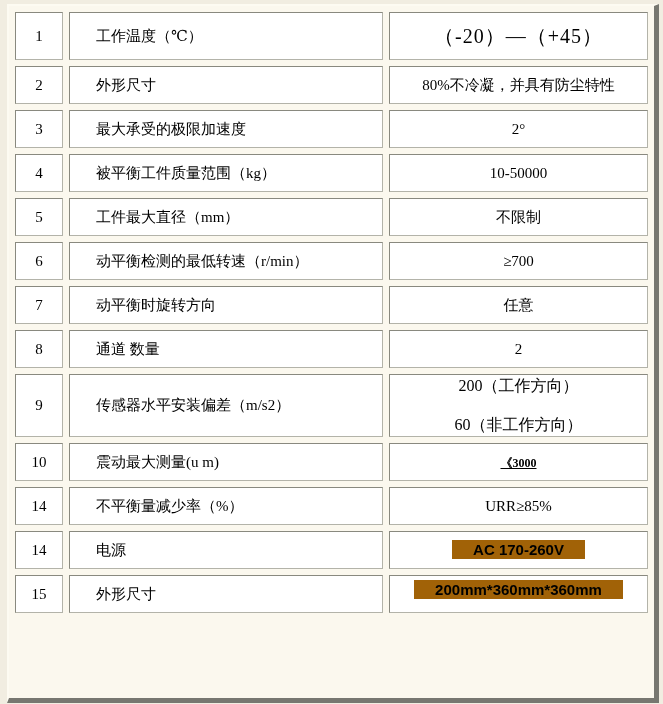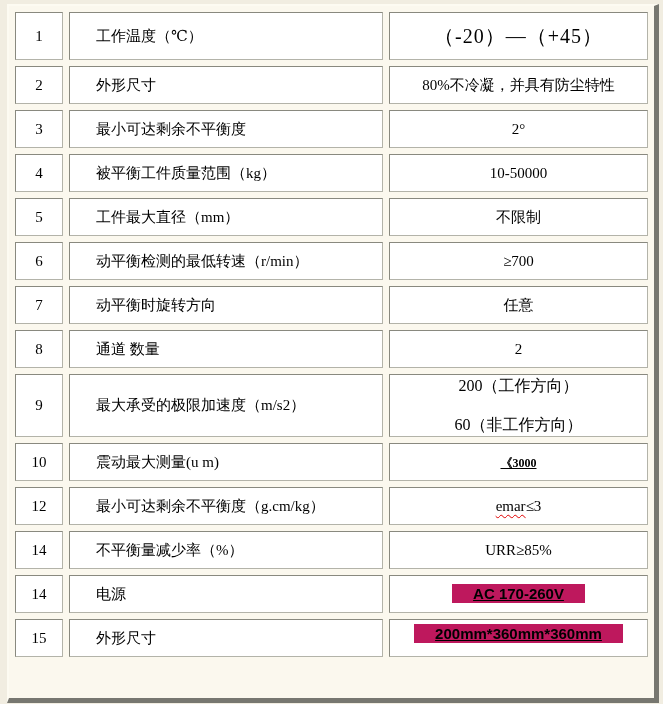--- a/index.html
+++ b/index.html
@@ -51,21 +51,21 @@
   
   .big-serif .val { font-size: 20px; letter-spacing: 1px; }
   .small div { font-size: 16px; }
   .small .v2 { margin-top: 19px; }
   .bold-serif .val { font-weight: bold; font-size: 12px; text-decoration: underline; }
   .bold-sans .val {
     font-family: "Liberation Sans", "DejaVu Sans", sans-serif;
     font-weight: bold;
     font-size: 15px;
   }
-  .hl { background: #be185d; padding: 1px 21px; text-decoration: underline; }
+  .hl { background: #a16207; padding: 1px 21px; }
   .vtop { vertical-align: top; padding-top: 5px; }
   .spell {
     text-decoration: underline wavy #E00000;
     text-decoration-thickness: 1px;
     text-underline-offset: 3px;
   }
 </style>
 </head>
 <body>
 
@@ -95,21 +95,21 @@
     </td>
     <td class="c-value">
       <div class="v1"><span class="val">80%不冷凝，并具有防尘特性</span></div>
 
     </td>
   </tr>
 
   <tr>
     <td class="c-num">3</td>
     <td class="c-label">
-      <span class="lbl">最小可达剩余不平衡度</span>
+      <span class="lbl">最大承受的极限加速度</span>
     </td>
     <td class="c-value">
       <div class="v1"><span class="val">2°</span></div>
 
     </td>
   </tr>
 
   <tr>
     <td class="c-num">4</td>
     <td class="c-label">
@@ -161,50 +161,40 @@
     </td>
     <td class="c-value">
       <div class="v1"><span class="val">2</span></div>
 
     </td>
   </tr>
 
   <tr>
     <td class="c-num">9</td>
     <td class="c-label">
-      <span class="lbl">最大承受的极限加速度（m/s2）</span>
+      <span class="lbl">传感器水平安装偏差（m/s2）</span>
     </td>
     <td class="c-value small">
       <div class="v1"><span class="val">200（工作方向）</span></div>
       <div class="v2">60（非工作方向）</div>
     </td>
   </tr>
 
   <tr>
     <td class="c-num">10</td>
     <td class="c-label">
       <span class="lbl">震动最大测量(u m)</span>
     </td>
     <td class="c-value bold-serif">
       <div class="v1"><span class="val">《3000</span></div>
 
     </td>
   </tr>
 
 
-  <tr>
-    <td class="c-num">12</td>
-    <td class="c-label">
-      <span class="lbl">最小可达剩余不平衡度（g.cm/kg）</span>
-    </td>
-    <td class="c-value">
-      <div class="v1"><span class="spell">emar</span><span class="val">≤3</span></div>
-
-    </td>
-  </tr>
 
   <tr>
     <td class="c-num">14</td>
     <td class="c-label">
       <span class="lbl">不平衡量减少率（%）</span>
     </td>
     <td class="c-value">
       <div class="v1"><span class="val">URR≥85%</span></div>
 
     </td>

